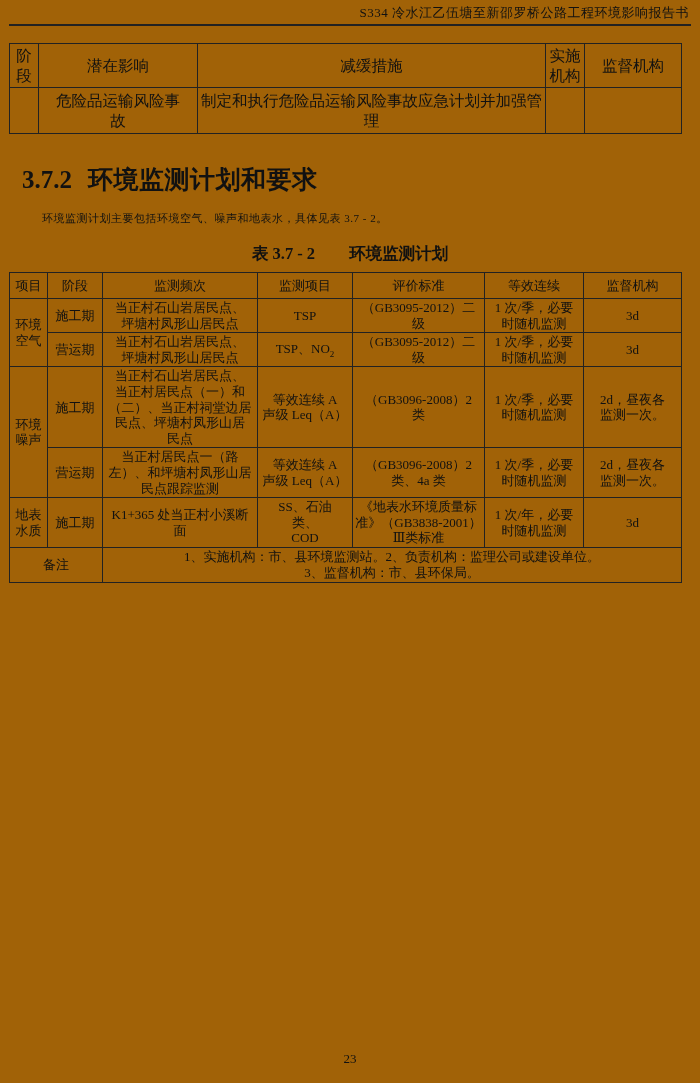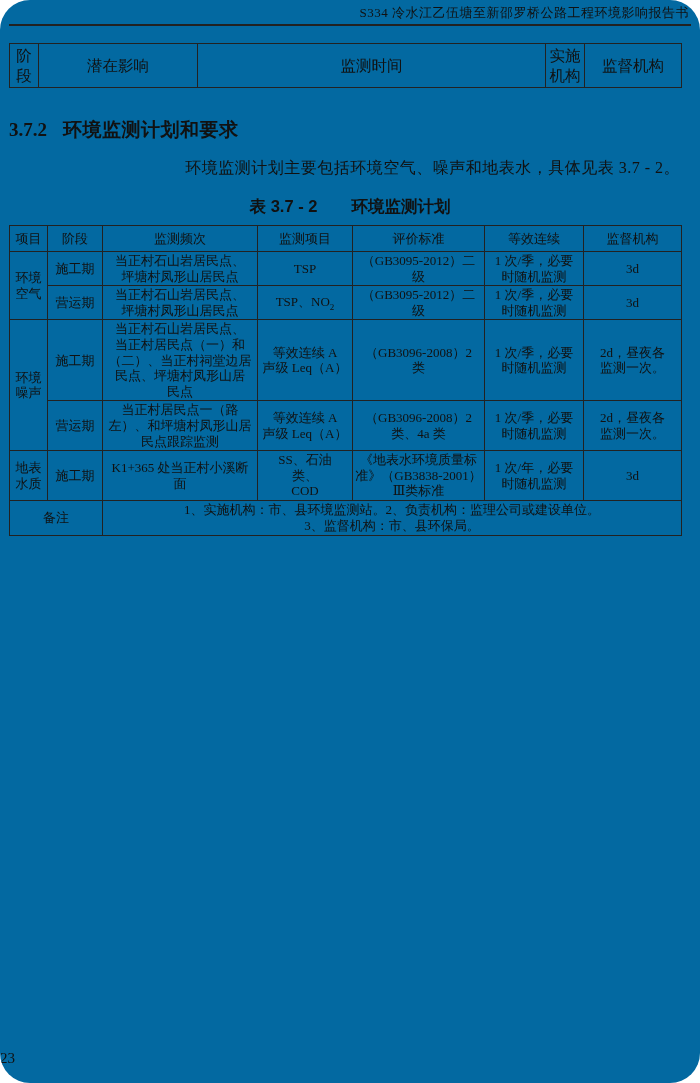--- a/index.html
+++ b/index.html
@@ -1,25 +1,24 @@
 <!DOCTYPE html>
 <html><head>
 <meta charset="utf-8">
 <style>
   * { margin: 0; padding: 0; box-sizing: border-box; }
   html, body { background: #ffffff; }
   .page {
     position: relative;
     width: 700px;
     height: 1083px;
-    background: #0369a1;
+    background: #a16207;
     color: #111;
     font-family: "Liberation Serif", "DejaVu Serif", serif;
     overflow: hidden;
-    border-radius: 30px;
   }
   
   .doc-header {
     margin: 0 9px;
     padding: 4px 2px 2px 0;
     border-bottom: 2.5px solid #222;
     text-align: right;
     font-size: 13px;
     letter-spacing: 0.5px;
   }
@@ -38,53 +37,53 @@
     padding: 1px 2px;
     overflow: hidden;
   }
   .pre { white-space: pre-line; }
   
   .risk-table { margin-top: 17px; font-size: 15.5px; line-height: 1.28; }
   .risk-table .hrow td { height: 44px; }
   .risk-table .drow td { height: 46px; }
   
   .section-heading {
-    margin: 29px 20px 0 9px;
-    font-size: 19px;
+    margin: 29px 20px 0 22px;
+    font-size: 25px;
     font-weight: bold;
     letter-spacing: 0.5px;
   }
   .section-heading .num { margin-right: 16px; letter-spacing: 0; }
   .body-par {
     margin: 15px 20px 0 20px;
     text-indent: 2em;
-    font-size: 16px;
+    font-size: 11px;
     letter-spacing: 0.5px;
-    text-align: right;
   }
   .table-caption {
     margin: 17px 0 7px 0;
     text-align: center;
     font-size: 16.5px;
     font-weight: bold;
     font-family: "Liberation Sans", "DejaVu Sans", sans-serif;
   }
-  .table-caption .cap-label { margin-right: 34px; }
+  .table-caption .cap-label { margin-right: 34px; font-family: Liberation Serif, serif; }
   
   .monitor-table { font-size: 13px; line-height: 1.2; }
   .monitor-table .hrow td { height: 26px; }
   .monitor-table .r-air td { height: 33px; }
   .monitor-table .note-row td { height: 35px; }
   
   .page-number {
     position: absolute;
     bottom: 16px;
     left: 0;
     width: 100%;
-    font-size: 15px;
+    text-align: center;
+    font-size: 13px;
   }
   sub { font-size: 9px; }
 </style>
 </head>
 <body>
 
 <div class="page">
 
   <div class="doc-header">
     <span>S334 冷水江乙伍塘至新邵罗桥公路工程环境影响报告书</span>
@@ -96,24 +95,33 @@
         <col style="width:159px">
         <col style="width:348px">
       <col style="width:39px">
         <col style="width:97px">
     </colgroup>
     <tbody>
         <tr class="hrow">
       <td class="pre">阶
 段</td>
       <td>潜在影响</td>
-      <td>监测时间</td>
+      <td>减缓措施</td>
       <td class="pre">实施
 机构</td>
       <td>监督机构</td>
+    </tr>
+    <tr class="drow">
+      <td></td>
+      <td class="pre">危险品运输风险事
+故</td>
+      <td class="pre">制定和执行危险品运输风险事故应急计划并加强管
+理</td>
+      <td></td>
+      <td></td>
     </tr>
   </tbody>
     </table>
 
   <div class="section-heading">
     <span class="num">3.7.2</span><span>环境监测计划和要求</span>
   </div>
 
   <div class="body-par">环境监测计划主要包括环境空气、噪声和地表水，具体见表 3.7 - 2。</div>
 

